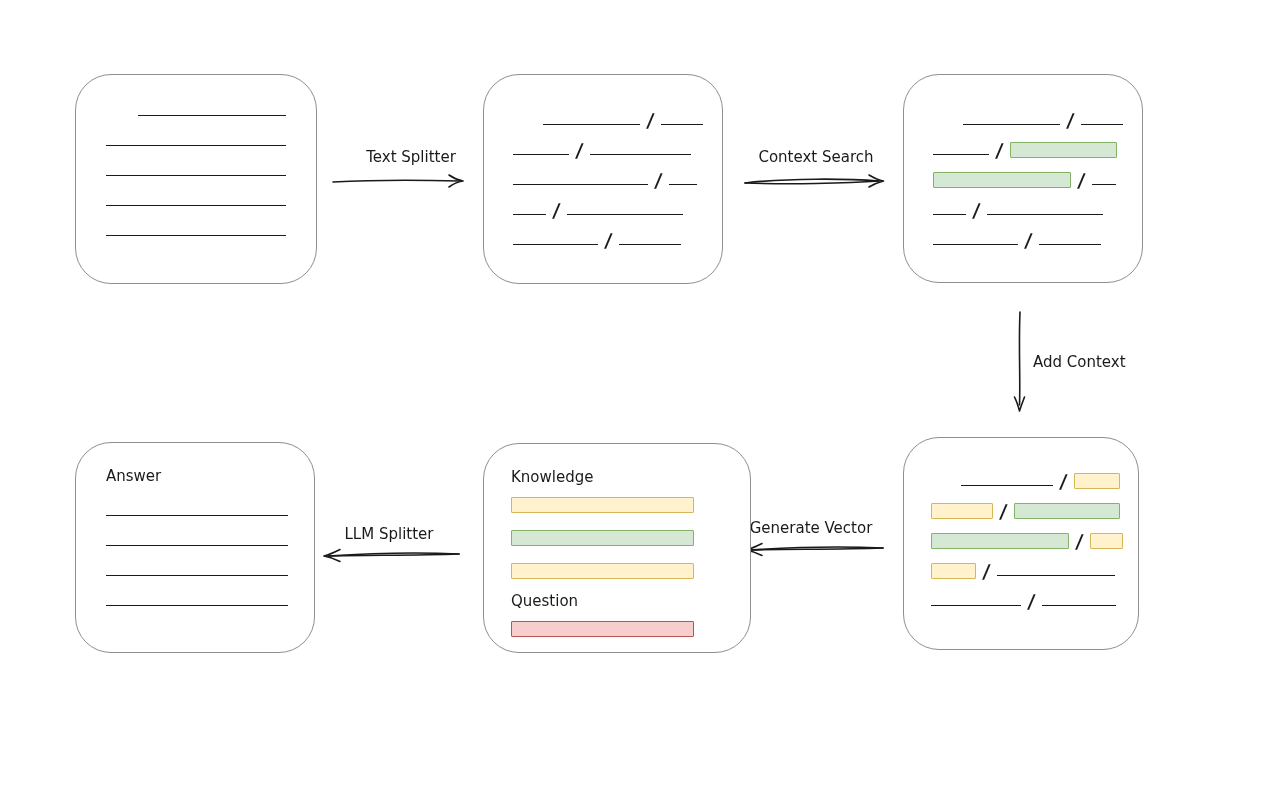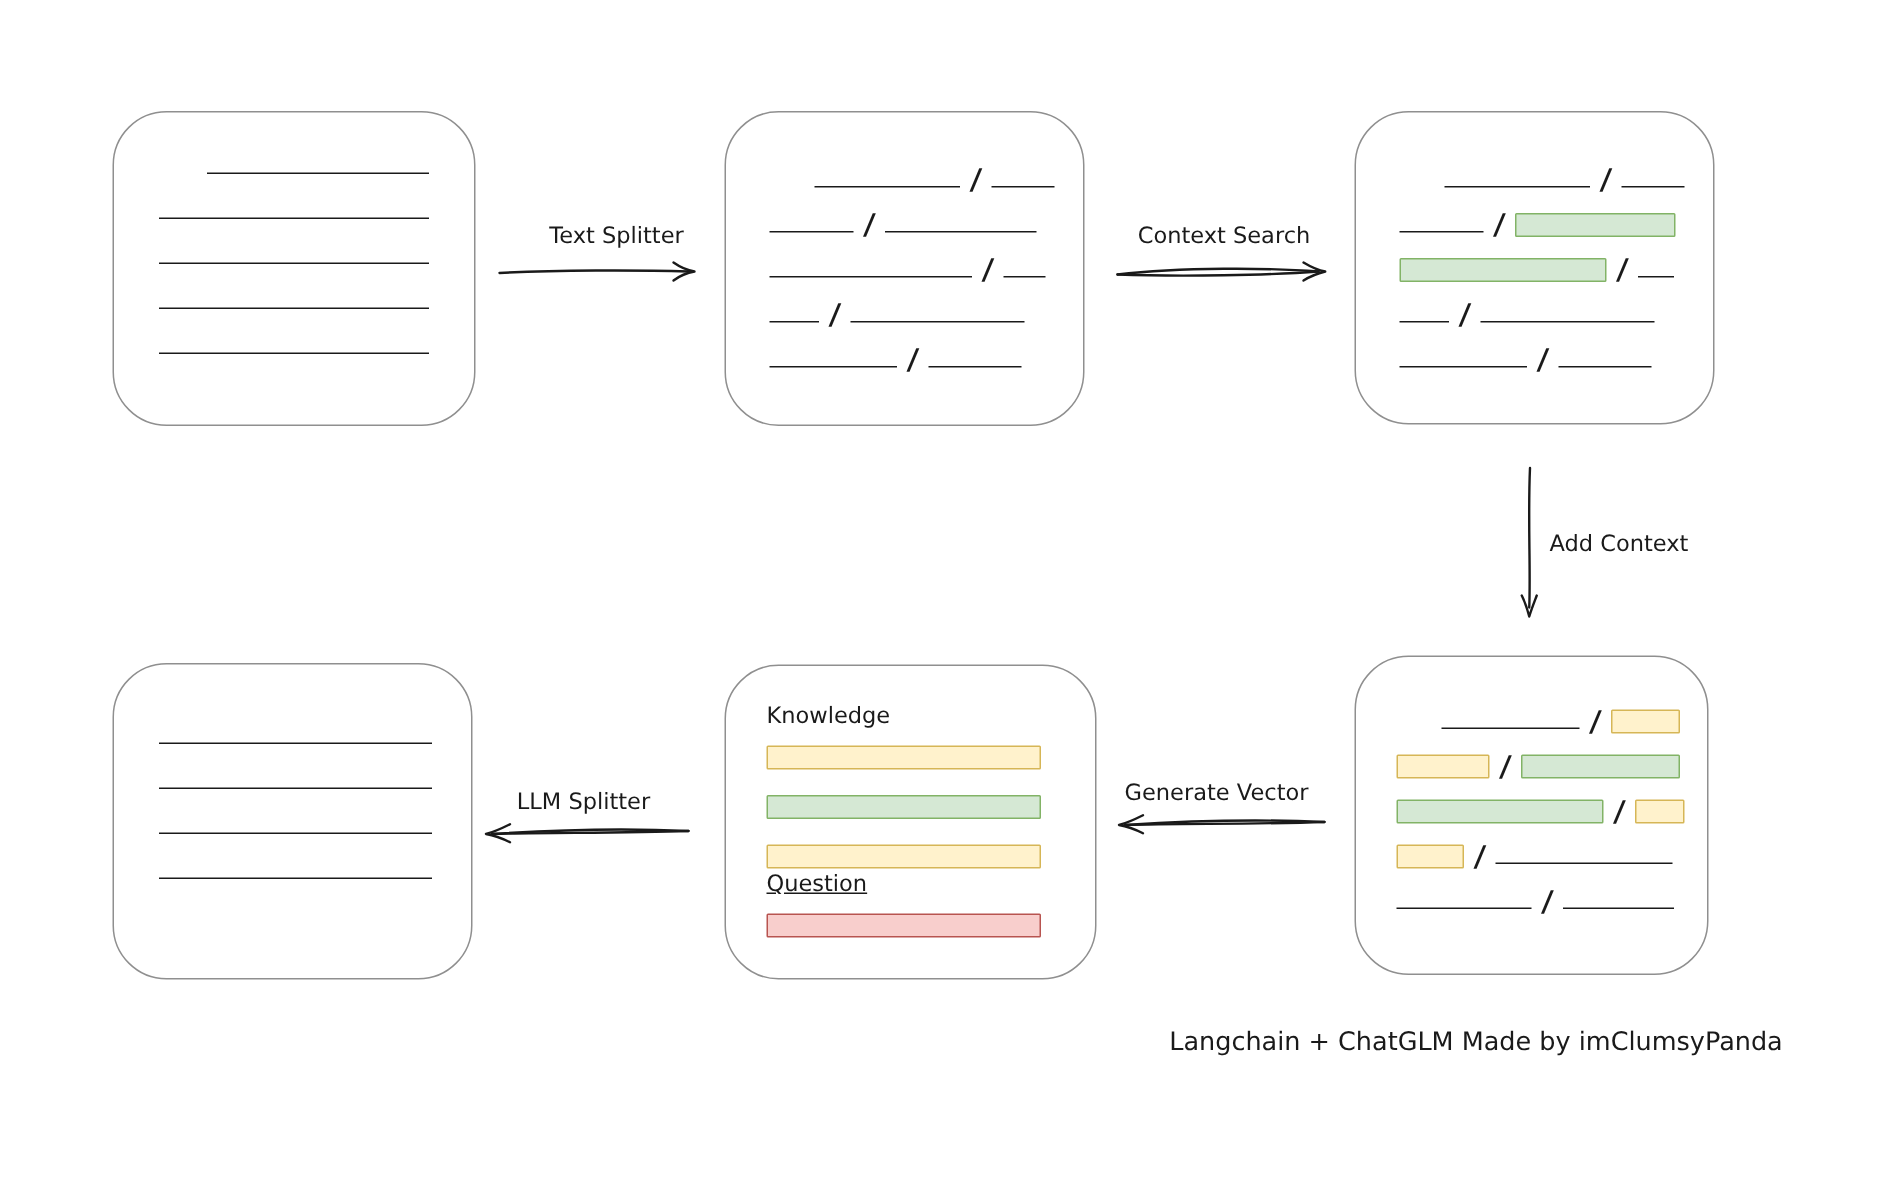--- a/index.html
+++ b/index.html
@@ -21,21 +21,21 @@
   .seg-slash{
     font-size:19px;line-height:19px;height:19px;margin-bottom:-2px;
     font-weight:bold;transform:skewX(-6deg);color:var(--ink,#1a1a1a);
   }
   .node-label{font-size:15px;line-height:20px;font-weight:500;}
   .answer-body{padding:23px 0 0 30px;}
   .answer-body .doc-body{margin-top:16px;}
   .prompt-body{padding:23px 0 0 27px;}
   .bars{display:flex;flex-direction:column;gap:16px;}
   .bars-knowledge{margin-top:9px;}
-  .label-question{text-decoration:underline;}
+  .label-question{margin-top:12px;}
   .bars-question{margin-top:9px;}
   .arrow-label{
     position:absolute;font-size:15px;line-height:20px;text-align:center;
     white-space:nowrap;font-weight:500;
   }
   svg.arrow{position:absolute;overflow:visible;}
   svg.arrow path{stroke:var(--ink,#1a1a1a);stroke-width:1.6;fill:none;
     stroke-linecap:round;stroke-linejoin:round;}
   .caption{
     position:absolute;font-size:17px;line-height:22px;text-align:center;
@@ -176,21 +176,21 @@
       </div>
   </div>
 
   <div class="arrow-label" style="left:734px;top:518px;width:154px">Generate Vector</div>
   <svg class="arrow" style="left:738px;top:540px" width="148" height="18" viewBox="0 0 148 18">
     <path d="M145 8 C 100 6, 50 7.5, 12 10"></path>
     <path d="M145 8 C 100 9.5, 50 9, 12 10"></path>
     <path d="M24 3.5 C 18 6.5, 14 8.5, 8 10 C 14 11, 19 13, 24 15.5"></path>
   </svg>
 
-  <div class="node" style="left:483px;top:443px;width:248px;height:210px">
+  <div class="node" style="left:483px;top:443px;width:268px;height:210px">
     <div class="prompt-body">
       <div class="node-label">Knowledge</div>
       <div class="bars bars-knowledge">
           <div class="doc-row">
             <div class="seg-box" style="width: 183px; background: rgb(255, 242, 204); border-color: rgb(214, 182, 86);"></div>
           </div>
           <div class="doc-row">
             <div class="seg-box" style="width: 183px; background: rgb(213, 232, 212); border-color: rgb(130, 179, 102);"></div>
           </div>
           <div class="doc-row">
@@ -208,32 +208,32 @@
 
   <div class="arrow-label" style="left:318px;top:524px;width:142px">LLM Splitter</div>
   <svg class="arrow" style="left:316px;top:546px" width="146" height="18" viewBox="0 0 146 18">
     <path d="M143 8 C 100 6, 50 7.5, 12 10"></path>
     <path d="M143 8 C 100 9.5, 50 9, 12 10"></path>
     <path d="M24 3.5 C 18 6.5, 14 8.5, 8 10 C 14 11, 19 13, 24 15.5"></path>
   </svg>
 
   <div class="node" style="left:75px;top:442px;width:240px;height:211px">
     <div class="answer-body">
+      <div class="node-label">Answer</div>
       <div class="doc-body">
           <div class="doc-row">
             <div class="seg-line" style="width: 182px;"></div>
           </div>
           <div class="doc-row">
             <div class="seg-line" style="width: 182px;"></div>
           </div>
           <div class="doc-row">
             <div class="seg-line" style="width: 182px;"></div>
           </div>
           <div class="doc-row">
             <div class="seg-line" style="width: 182px;"></div>
           </div>
         </div>
     </div>
   </div>
 
-  <div class="caption" style="left:778px;top:684px;width:412px">Langchain + ChatGLM Made by imClumsyPanda</div>
 
 </div>
 
 </body></html>

